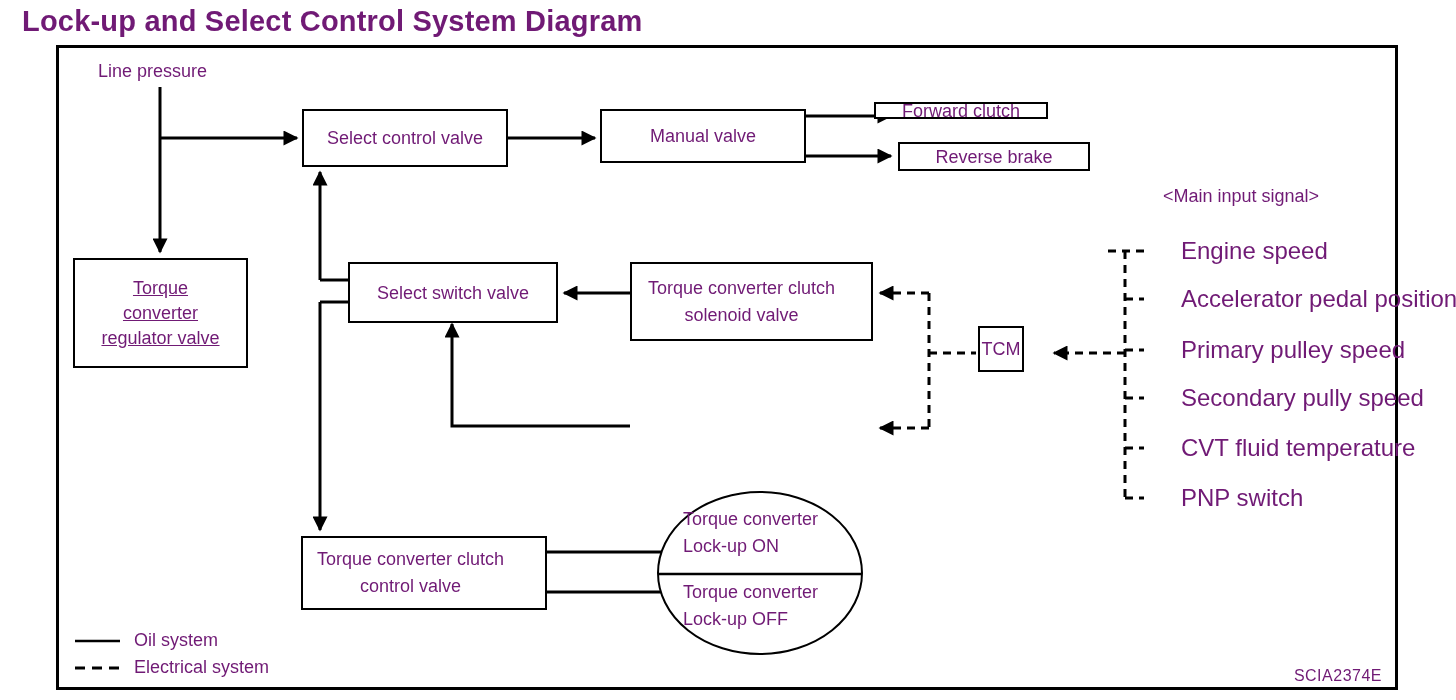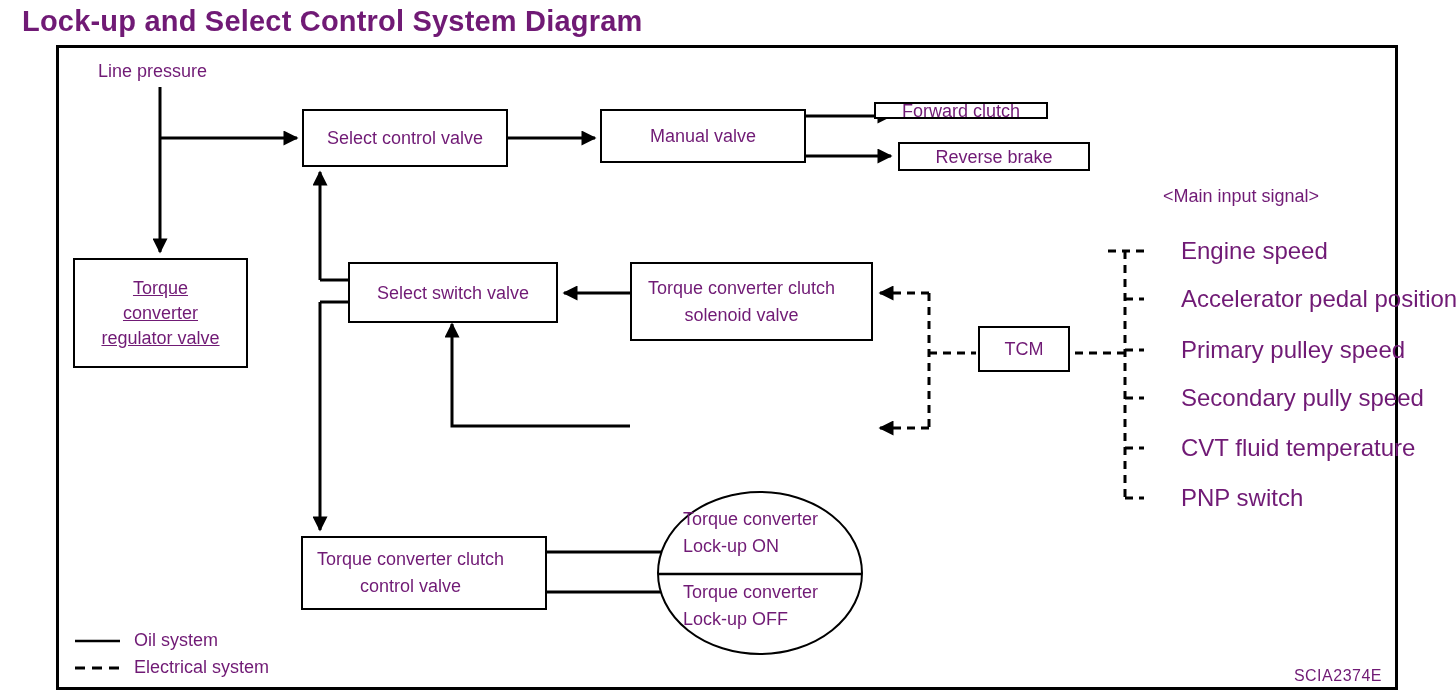--- a/index.html
+++ b/index.html
@@ -107,21 +107,21 @@
   <div class="node center" style="left:73px;top:258px;width:175px;height:110px;line-height:25px;text-decoration:underline;">Torque
 converter
 regulator valve</div>
 
   <div class="node center" style="left:348px;top:262px;width:210px;height:61px;">Select switch valve</div>
 
   <div class="node left" style="left:630px;top:262px;width:243px;height:79px;line-height:27px;">Torque converter clutch
 solenoid valve</div>
 
 
-  <div class="node center" style="left:978px;top:326px;width:92px;height:46px;">TCM</div>
+  <div class="node center" style="left:978px;top:326px;width:46px;height:46px;">TCM</div>
 
   <div class="node left" style="left:301px;top:536px;width:246px;height:74px;line-height:27px;padding-left:14px;">Torque converter clutch
 control valve</div>
 
   <div class="ellipse-label" style="left:683px;top:506px;">Torque converter
 Lock-up ON</div>
   <div class="ellipse-label" style="left:683px;top:579px;">Torque converter
 Lock-up OFF</div>
 
   <div class="plainlabel" style="left:1163px;top:186px;">&lt;Main input signal&gt;</div>

